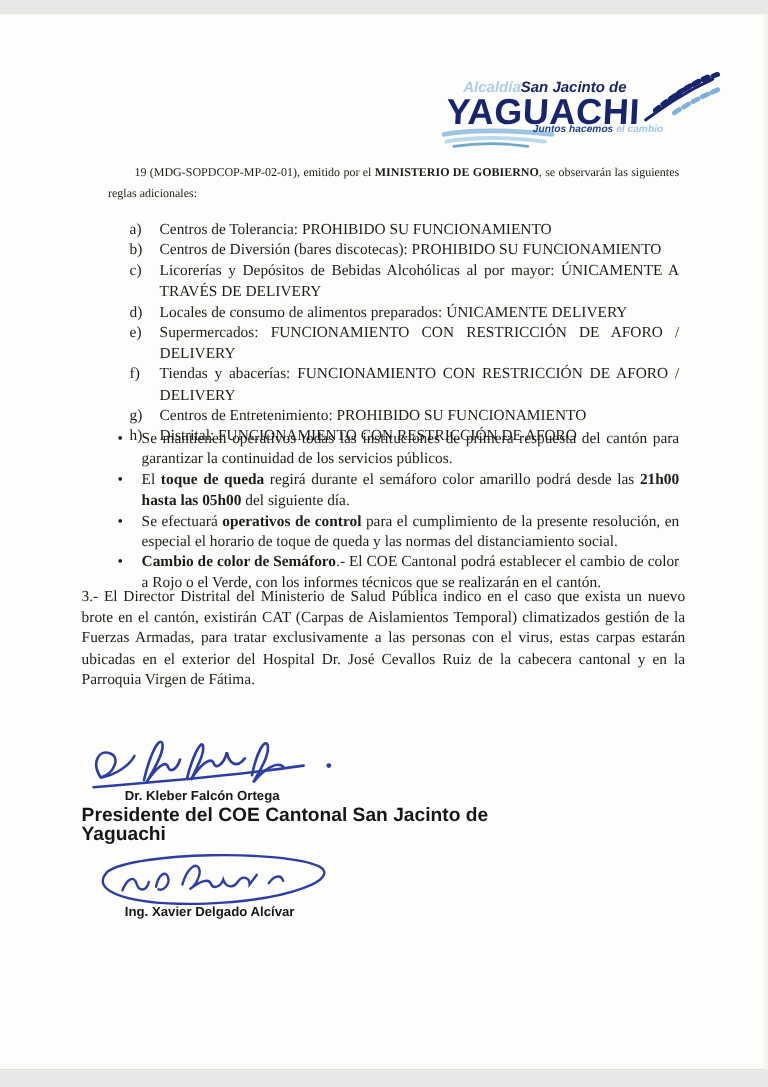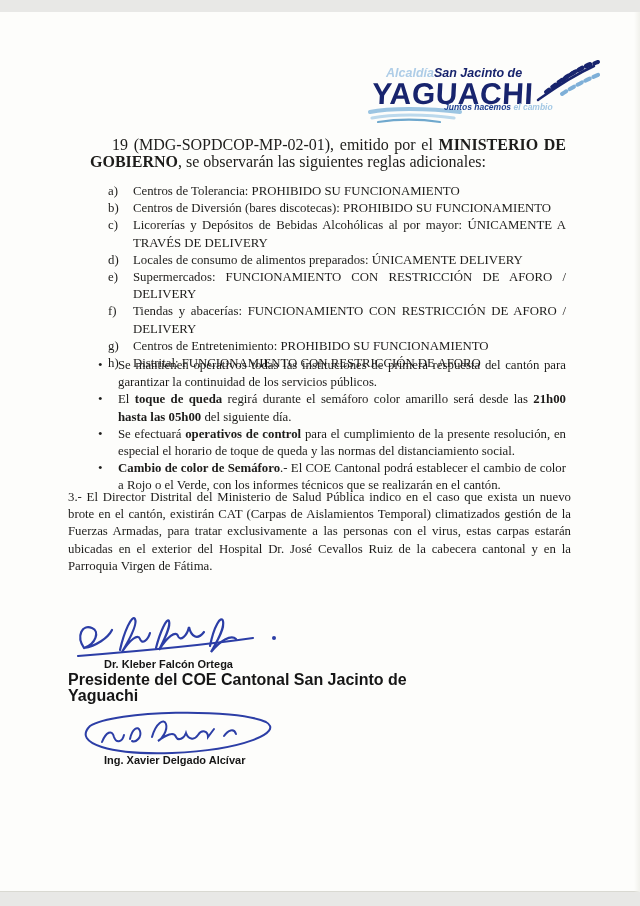--- a/index.html
+++ b/index.html
@@ -25,21 +25,21 @@
     color:#18246d;transform:skewX(-3deg);white-space:nowrap;
   }
   .logo-waves{position:absolute;left:-4px;top:40px;}
   .logo-spike{position:absolute;left:160px;top:-10px;}
   .logo-tagline{position:absolute;left:72px;top:36px;font-size:8.5px;font-weight:bold;font-style:italic;white-space:nowrap;font-family:"Liberation Sans",sans-serif;}
   .logo-tag-dark{color:#1d3f8f;}
   .logo-tag-light{color:#a3c8e4;}
   
   .intro{
     position:absolute;left:90px;top:124px;width:476px;margin:0;
-    font-size:16px;line-height:17.2px;text-align:justify;text-indent:22px;
+    font-size:10px;line-height:17.2px;text-align:justify;text-indent:22px;
   }
   .rules{position:absolute;left:108px;top:171px;width:458px;font-size:12.8px;line-height:17.2px;}
   .rule{position:relative;padding-left:25px;}
   .rule-letter{position:absolute;left:0;top:0;}
   .rule-text{display:block;text-align:justify;}
   .bullets{position:absolute;left:98px;top:345px;width:468px;font-size:12.8px;line-height:17.2px;}
   .bullet{position:relative;padding-left:20px;margin:0;}
   .bullet-marker{position:absolute;left:0;top:-1px;font-size:13px;}
   .bullet-text{display:block;text-align:justify;}
   .para3{
@@ -132,21 +132,21 @@
       </div>
     </div>
 
   <div class="bullets">
       <div class="bullet">
         <span class="bullet-marker">•</span>
         <span class="bullet-text"><span>Se mantienen operativos todas las instituciones de primera respuesta del cantón para garantizar la continuidad de los servicios públicos.</span></span>
       </div>
       <div class="bullet">
         <span class="bullet-marker">•</span>
-        <span class="bullet-text"><span>El </span><b>toque de queda</b><span> regirá durante el semáforo color amarillo será desde las </span><b>21h00 hasta las 05h00</b><span> del siguiente día.</span></span>
+        <span class="bullet-text"><span>El </span><b>toque de queda</b><span> regirá durante el semáforo color amarillo podrá desde las </span><b>21h00 hasta las 05h00</b><span> del siguiente día.</span></span>
       </div>
       <div class="bullet">
         <span class="bullet-marker">•</span>
         <span class="bullet-text"><span>Se efectuará </span><b>operativos de control</b><span> para el cumplimiento de la presente resolución, en especial el horario de toque de queda y las normas del distanciamiento social.</span></span>
       </div>
       <div class="bullet">
         <span class="bullet-marker">•</span>
         <span class="bullet-text"><b>Cambio de color de Semáforo</b><span>.- El COE Cantonal podrá establecer el cambio de color a Rojo o el Verde, con los informes técnicos que se realizarán en el cantón.</span></span>
       </div>
     </div>

